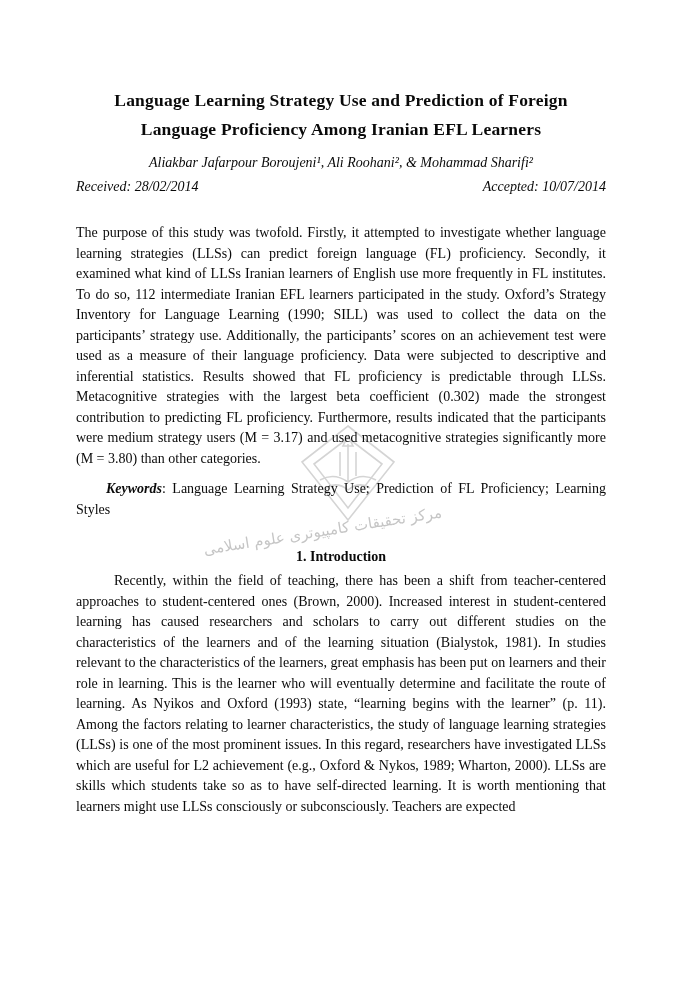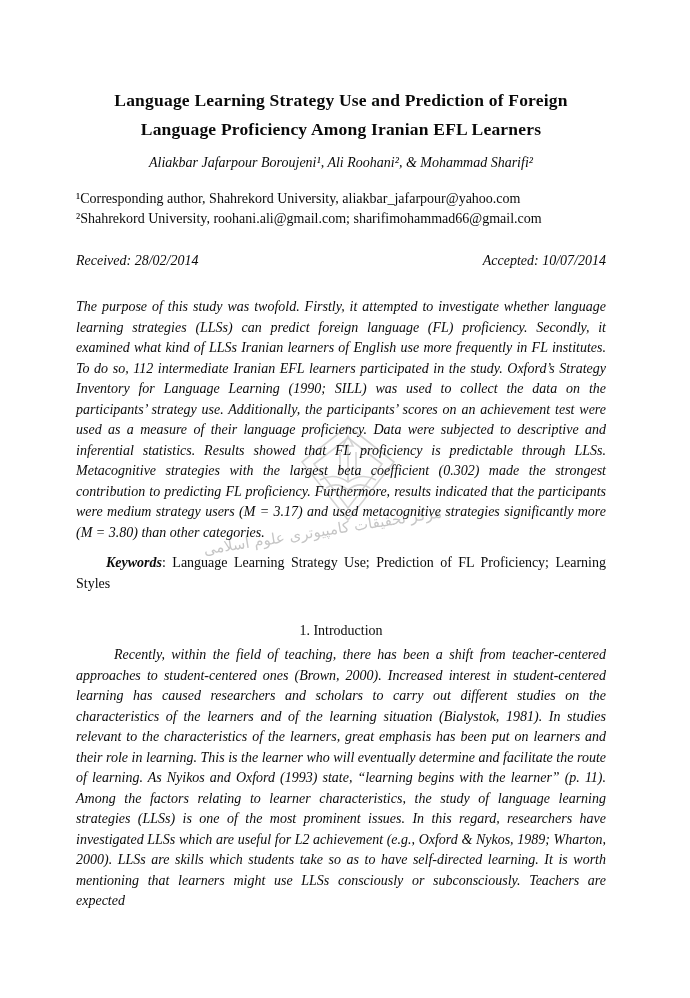--- a/index.html
+++ b/index.html
@@ -28,21 +28,21 @@
     line-height: 29px;
     margin: 0 auto 9px auto;
     max-width: 522px;
     letter-spacing: 0.2px;
   }
   .authors {
     font-size: 14px;
     font-style: italic;
     text-align: center;
     line-height: 20px;
-    margin: 0 0 16px 0;
+    margin: 0 0 4px 0;
   }
   .affiliations {
     font-size: 14px;
     line-height: 20px;
     margin: 0 0 22px 0;
   }
   .dates-row {
     display: flex;
     justify-content: space-between;
     font-size: 14px;
@@ -54,36 +54,35 @@
     font-size: 14px;
     font-weight: bold;
     line-height: 20px;
     margin: 0;
   }
   p.body-par {
     font-size: 14px;
     line-height: 20.5px;
     text-align: justify;
     margin: 0;
-    font-style: italic;
   }
   .keywords-par {
     font-size: 14px;
     line-height: 20.5px;
     text-align: justify;
     margin: 10px 0 0 0;
   }
   .keywords-label {
     font-weight: bold;
     font-style: italic;
     margin-left: 30px;
   }
   .section-heading {
     font-size: 14px;
-    font-weight: normal;
+    font-weight: bold;
     text-align: center;
     line-height: 20px;
     margin: 27px 0 4px 0;
   }
   .intro-par {
     text-indent: 38px;
   }
   
   .watermark {
     position: absolute;
@@ -133,24 +132,20 @@
     </svg>
     <div class="watermark-text" dir="rtl">مرکز تحقیقات کامپیوتری علوم اسلامی</div>
   </div>
 
   <div class="content">
 
     <h1 class="title">Language Learning Strategy Use and Prediction of Foreign Language Proficiency Among Iranian EFL Learners</h1>
 
     <div class="authors">Aliakbar Jafarpour Boroujeni¹, Ali Roohani², &amp; Mohammad Sharifi²</div>
 
-    <div class="affiliations">
-      <div>¹Corresponding author, Shahrekord University, aliakbar_jafarpour@yahoo.com</div>
-      <div>²Shahrekord University, roohani.ali@gmail.com; sharifimohammad66@gmail.com</div>
-    </div>
 
     <div class="dates-row">
       <span>Received: 28/02/2014</span>
       <span>Accepted: 10/07/2014</span>
     </div>
 
 
     <p class="body-par">The purpose of this study was twofold. Firstly, it attempted to investigate whether language learning strategies (LLSs) can predict foreign language (FL) proficiency. Secondly, it examined what kind of LLSs Iranian learners of English use more frequently in FL institutes. To do so, 112 intermediate Iranian EFL learners participated in the study. Oxford’s Strategy Inventory for Language Learning (1990; SILL) was used to collect the data on the participants’ strategy use. Additionally, the participants’ scores on an achievement test were used as a measure of their language proficiency. Data were subjected to descriptive and inferential statistics. Results showed that FL proficiency is predictable through LLSs. Metacognitive strategies with the largest beta coefficient (0.302) made the strongest contribution to predicting FL proficiency. Furthermore, results indicated that the participants were medium strategy users (M = 3.17) and used metacognitive strategies significantly more (M = 3.80) than other categories.</p>
 
     <p class="keywords-par"><span class="keywords-label">Keywords</span><span>: Language Learning Strategy Use; Prediction of FL Proficiency; Learning Styles</span></p>

